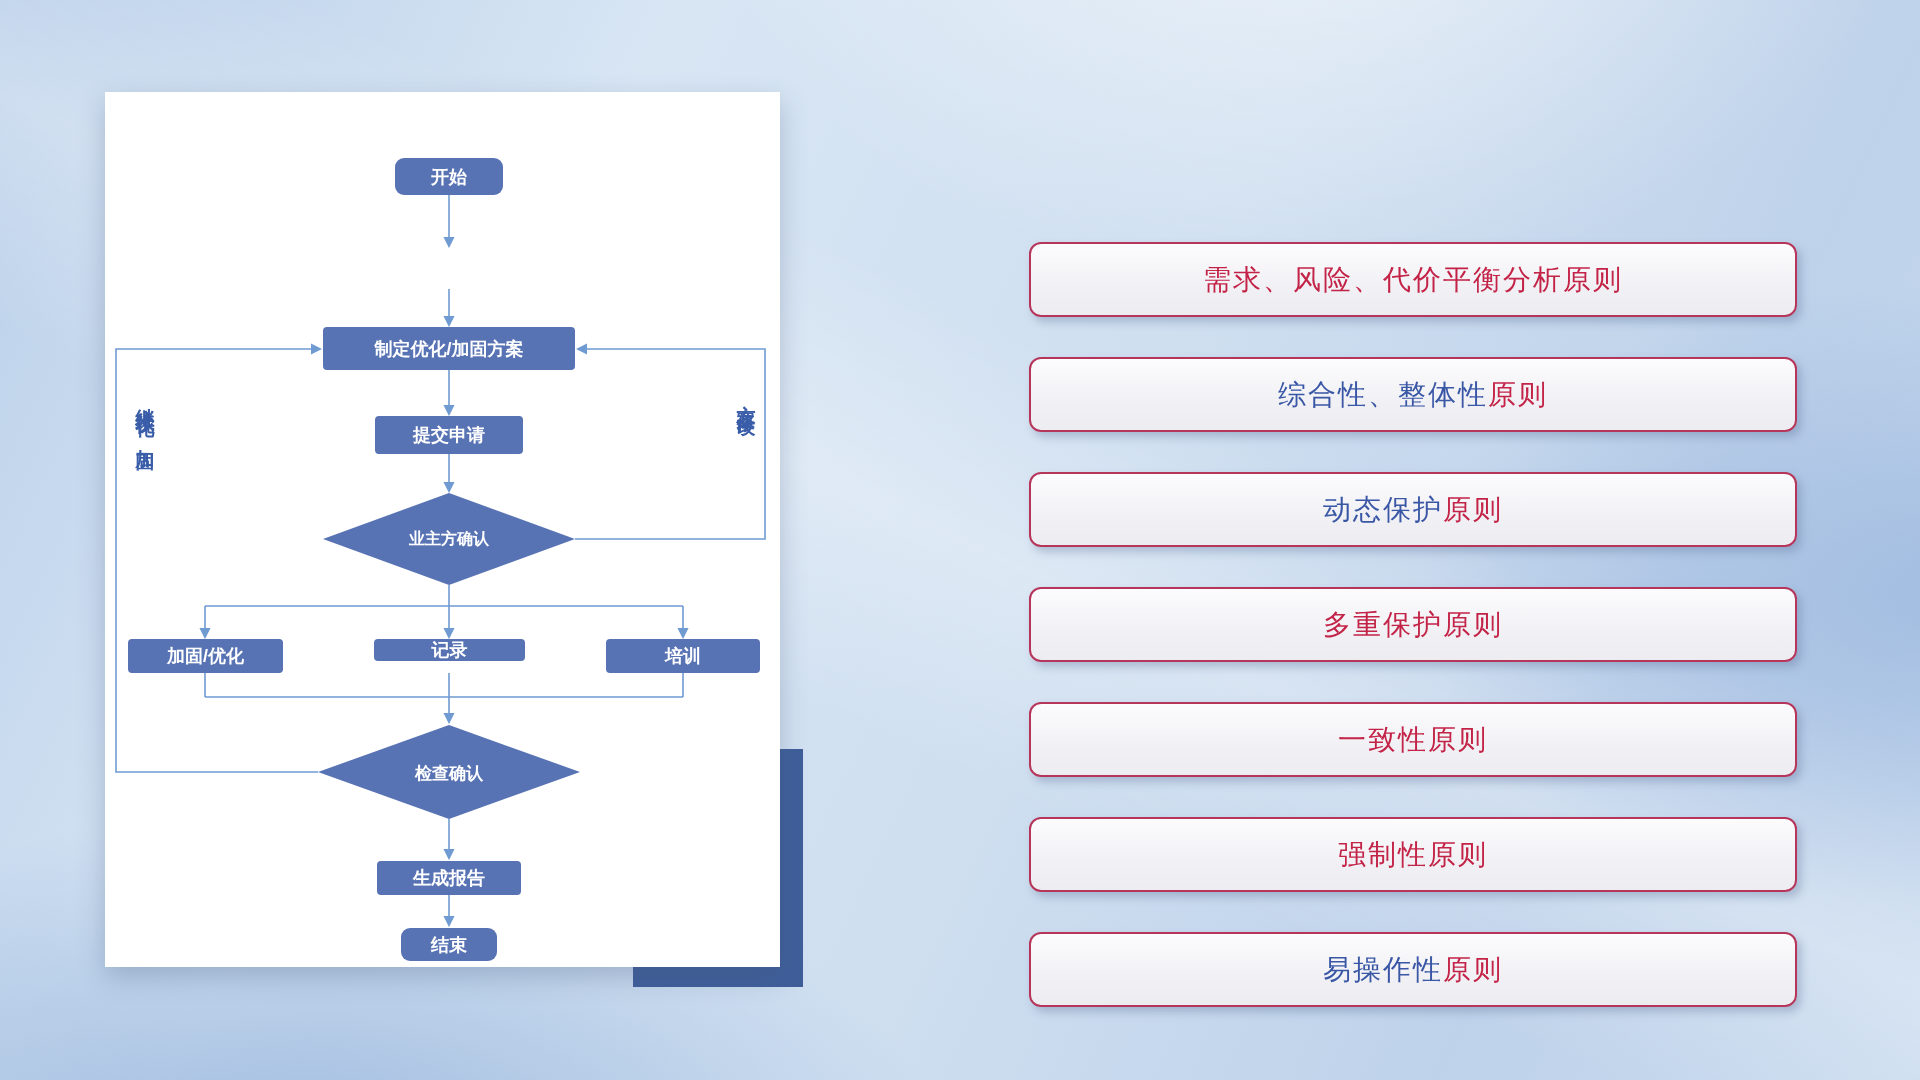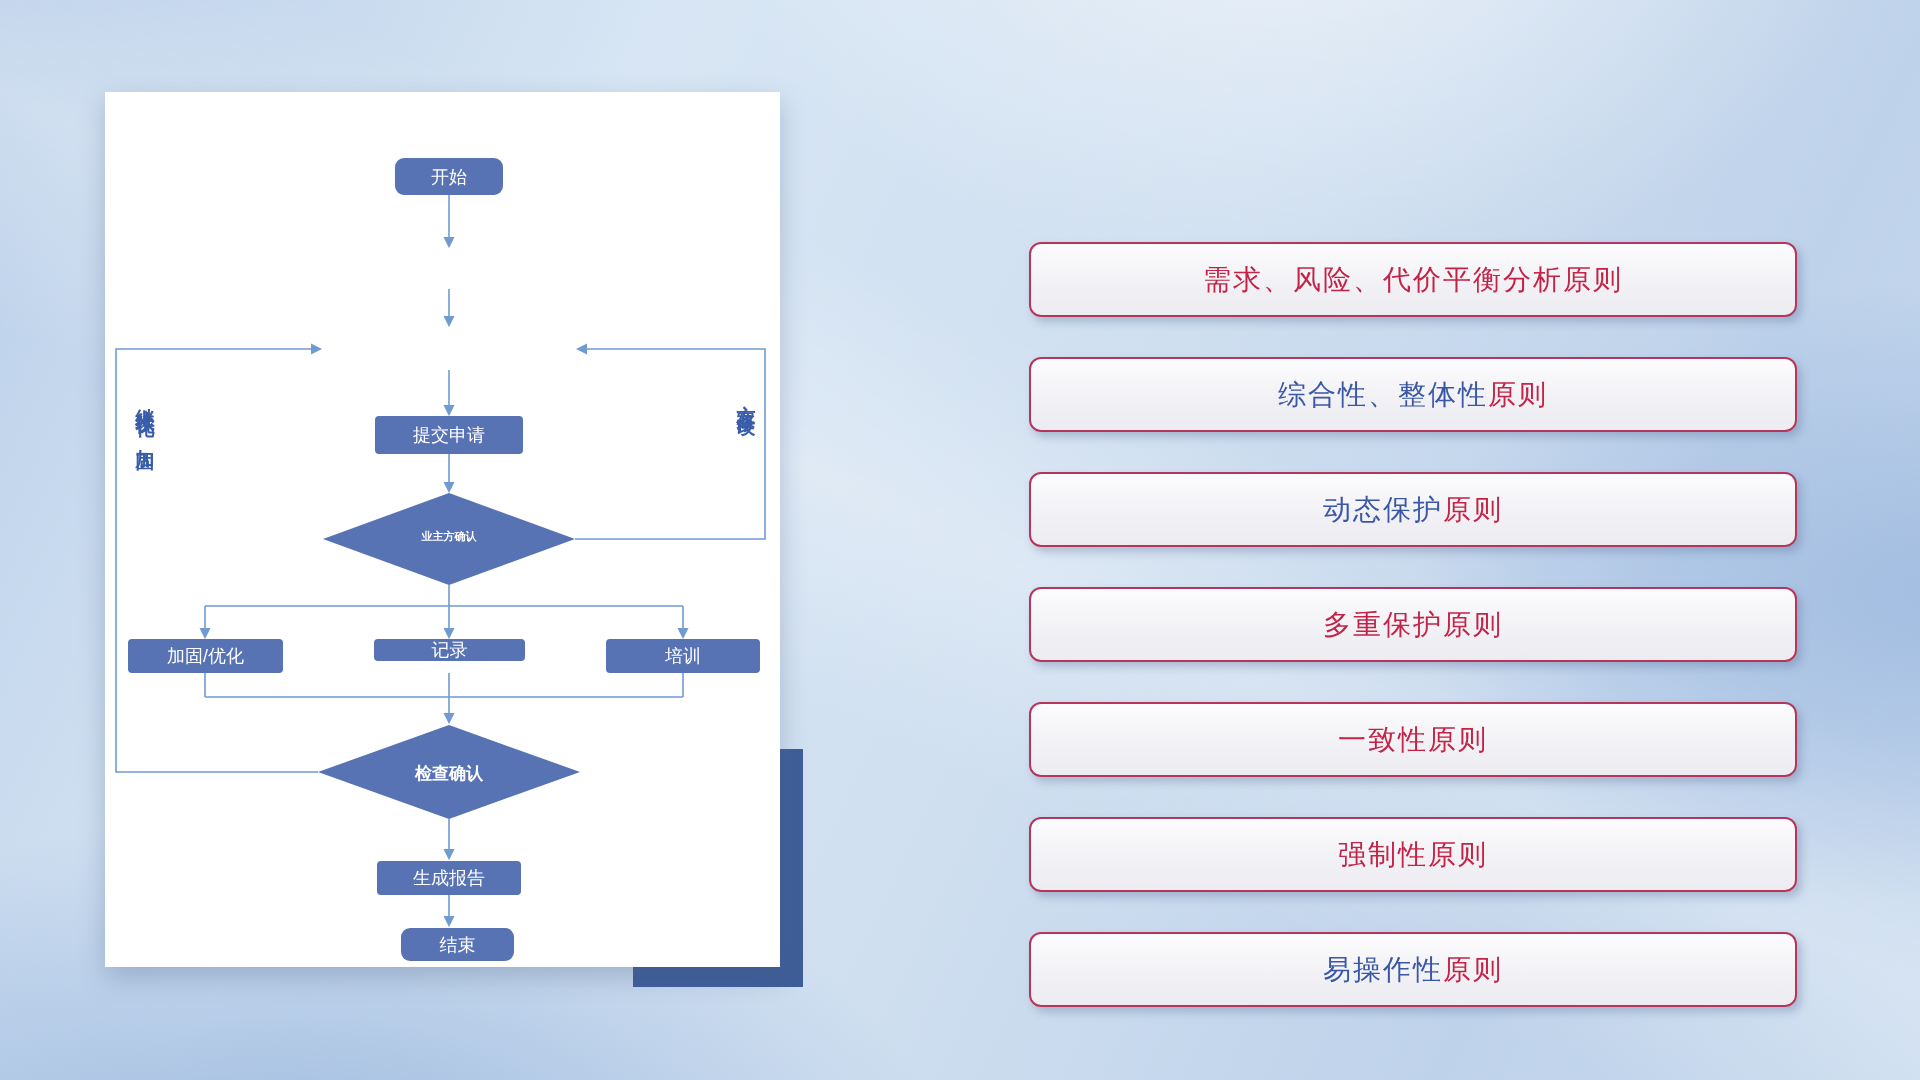--- a/index.html
+++ b/index.html
@@ -24,27 +24,27 @@
   }
   .card{
     position:absolute;left:105px;top:92px;width:675px;height:875px;
     background:#ffffff;z-index:2;box-shadow:0 10px 25px rgba(70,90,130,.3);
   }
   .card svg{position:absolute;left:0;top:0;}
   .cline{stroke:var(--c-line,#6f9bd2);stroke-width:1.6;fill:none;}
   .fnode{
     position:absolute;display:flex;align-items:center;justify-content:center;
     background:var(--c-node_fill,#5873b4);color:var(--c-node_text,#fff);
-    font-size:18px;font-weight:normal;border-radius:4px;z-index:3;
+    font-size:18px;font-weight:bold;border-radius:4px;z-index:3;
     white-space:nowrap;
   }
   .fnode.pill{border-radius:9px;}
   .dlabel{
     position:absolute;text-align:center;color:var(--c-node_text,#fff);
-    font-size:11px;font-weight:bold;z-index:3;white-space:nowrap;
+    font-size:16px;font-weight:bold;z-index:3;white-space:nowrap;
   }
   .vlabel{
     position:absolute;writing-mode:vertical-rl;text-orientation:upright;
     font-size:19px;font-weight:bold;letter-spacing:4px;
     color:var(--c-loop_label,#3a5da9);z-index:3;
   }
 
   
   .right-panel{position:absolute;left:1029px;top:0;width:768px;height:1080px;}
   .slide-title{
@@ -97,28 +97,29 @@
       <path class="cline" marker-end="url(#arw)" d="M344,727 V766"></path>
       <path class="cline" marker-end="url(#arw)" d="M344,803 V833"></path>
       <path class="cline" marker-end="url(#arw)" d="M213,680 H11 V257 H215"></path>
       <path class="cline" marker-end="url(#arw)" d="M470,447 H660 V257 H473"></path>
 
       <polygon points="344,401 470,447 344,493 218,447" style="fill:var(--c-node_fill,#5873b4)"></polygon>
       <polygon points="344,633 475,680 344,727 213,680" style="fill:var(--c-node_fill,#5873b4)"></polygon>
     </svg>
 
     <div class="fnode pill" style="left:290px;top:66px;width:108px;height:37px;">开始</div>
+    <div class="fnode" style="left:218px;top:235px;width:252px;height:43px;">制定优化/加固方案</div>
     <div class="fnode" style="left:270px;top:324px;width:148px;height:38px;">提交申请</div>
     <div class="dlabel" style="left:244px;top:437px;width:200px;">业主方确认</div>
     <div class="fnode" style="left:23px;top:547px;width:155px;height:34px;">加固/优化</div>
     <div class="fnode" style="left:269px;top:547px;width:151px;height:22px;">记录</div>
     <div class="fnode" style="left:501px;top:547px;width:154px;height:34px;">培训</div>
     <div class="dlabel" style="left:244px;top:670px;width:200px;font-size:17px;">检查确认</div>
     <div class="fnode" style="left:272px;top:769px;width:144px;height:34px;">生成报告</div>
-    <div class="fnode pill" style="left:296px;top:836px;width:113px;height:33px;">结束</div>
+    <div class="fnode pill" style="left:296px;top:836px;width:96px;height:33px;">结束</div>
 
     <div class="vlabel" style="left:27px;top:300px;">继续优化/加固</div>
     <div class="vlabel" style="left:628px;top:298px;">方案修改</div>
   </div>
 
   <div class="right-panel">
 
     <div class="principles">
       <div class="pbox">
         <span class="ptext" data-tone="red">需求、风险、代价平衡分析</span>

